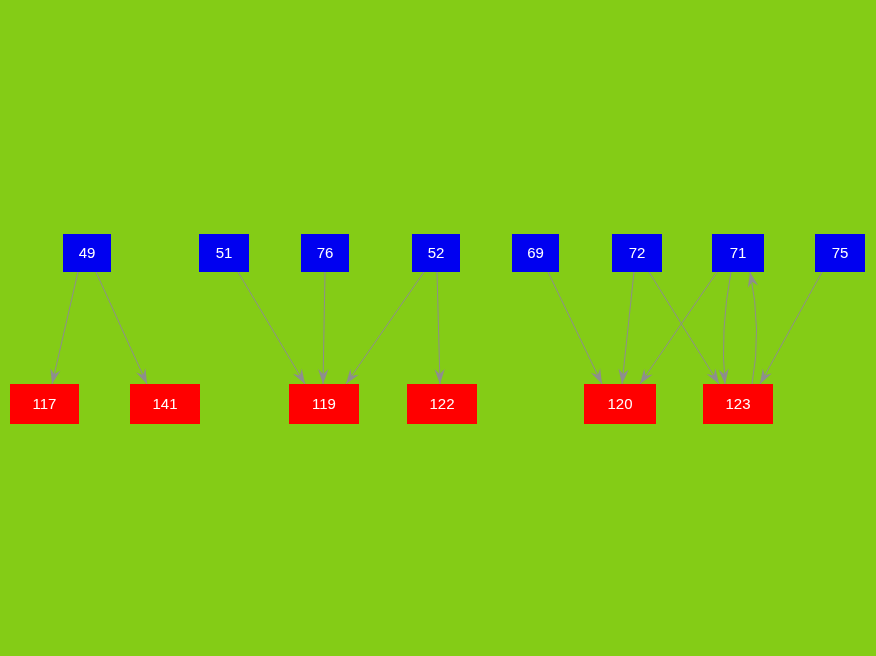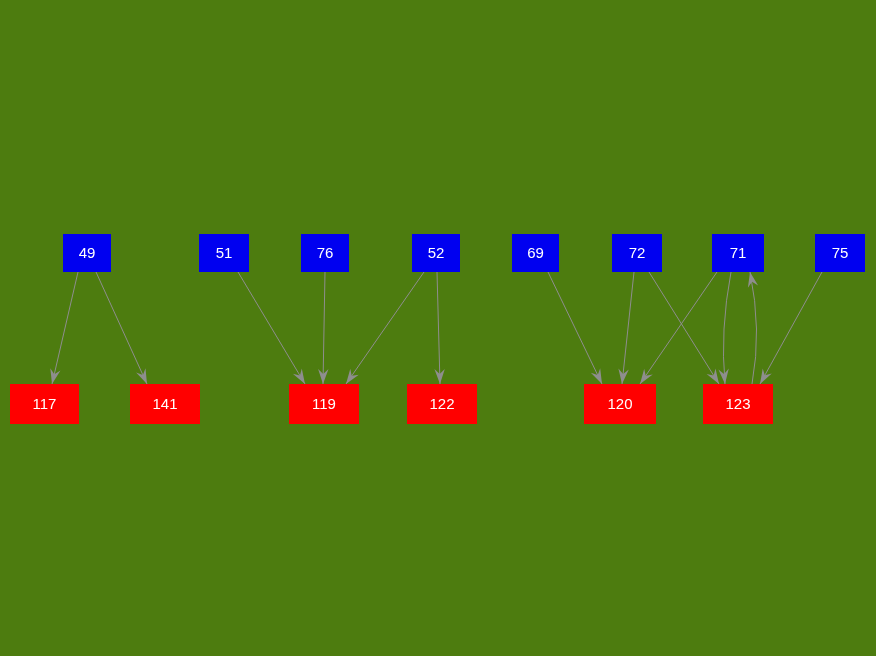--- a/index.html
+++ b/index.html
@@ -4,21 +4,21 @@
 <style>
   html, body {
     margin: 0;
     padding: 0;
     background: #ffffff;
   }
   .stage {
     position: relative;
     width: 876px;
     height: 656px;
-    background: #4d7c0f;
+    background: #84cc16;
     overflow: hidden;
   }
   svg {
     position: absolute;
     left: 0;
     top: 0;
   }
   svg text {
     font-family: "Liberation Sans", sans-serif;
     user-select: none;

